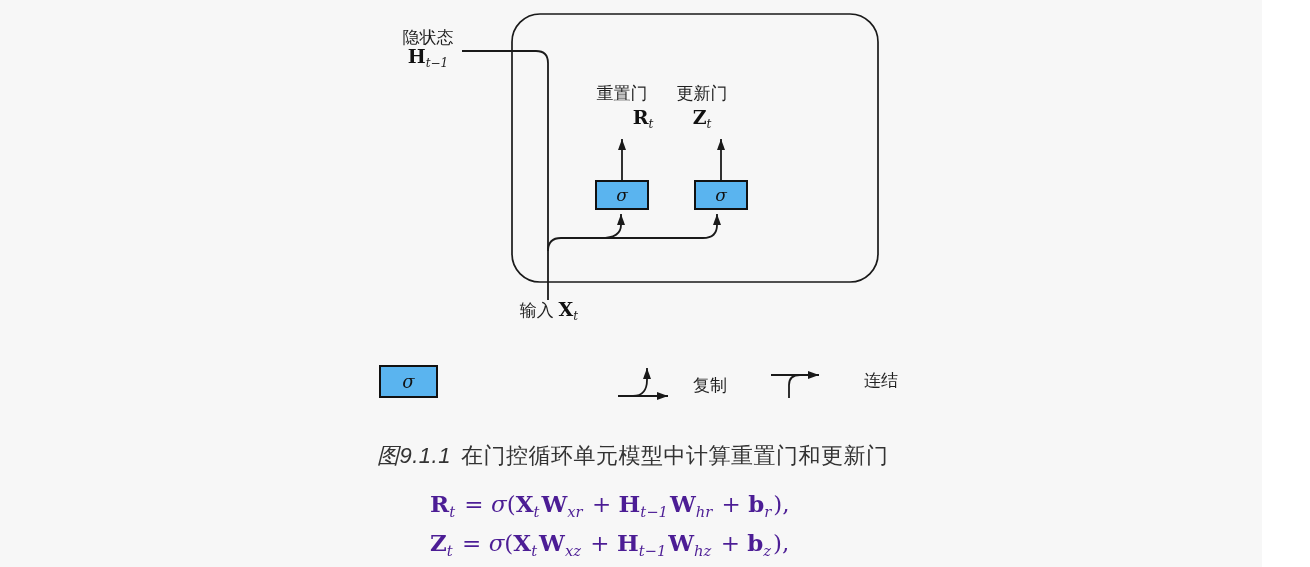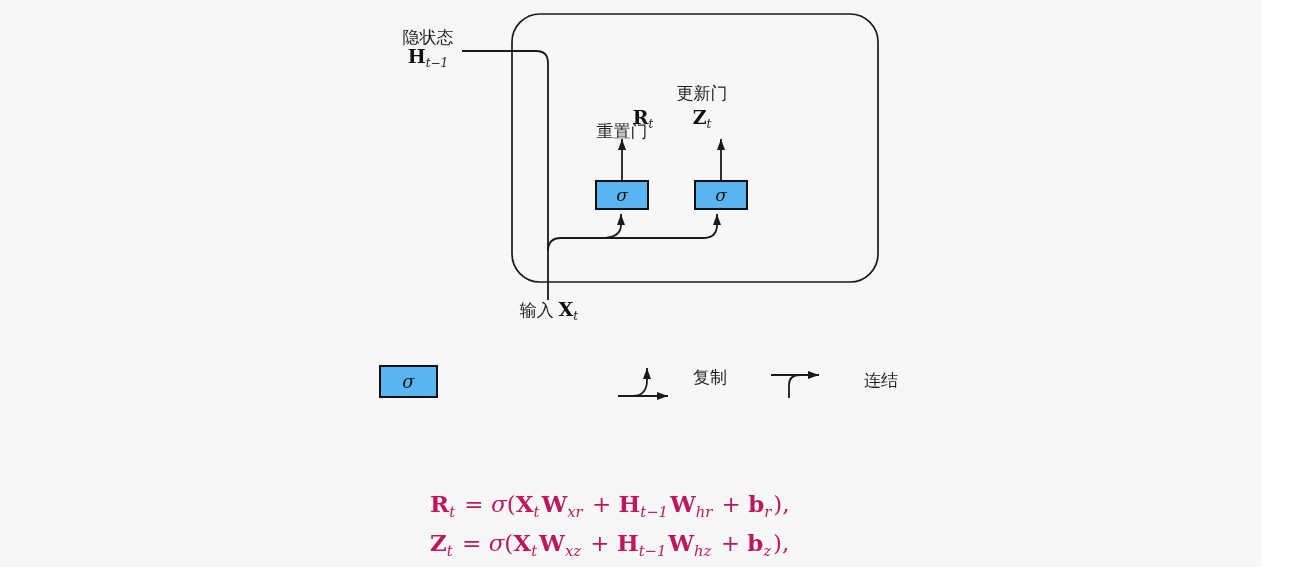--- a/index.html
+++ b/index.html
@@ -49,21 +49,21 @@
     color: #333;
     font-weight: 500;
     letter-spacing: 0.5px;
   }
   .caption .fig-no { font-style: italic; margin-right: 10px; }
 
   .formula {
     font-family: "DejaVu Serif", serif;
     font-size: 23px;
     line-height: 31px;
-    color: #be185d;
+    color: #4c1d95;
   }
   .tok-b { font-weight: bold; }
   .tok-i { font-style: italic; }
   .tok-n { font-weight: normal; }
   .tsub {
     font-size: 0.64em;
     font-style: italic;
     vertical-align: -0.35em;
     margin-right: 2px;
   }
@@ -104,40 +104,43 @@
     </g>
   </svg>
 
   <div class="abs cx cn-label" style="left:428px; top:28px;">
     <div>隐状态</div>
     <div>
       <span class="mvar">H</span><span class="msub">t−1</span>
     </div>
   </div>
 
-  <div class="abs cx cn-label" style="left:622px; top:84px;margin-top:38px;">重置门</div>
+  <div class="abs cx cn-label" style="left:622px; top:84px;">重置门</div>
   <div class="abs cx" style="left:643px; top:106px;">
     <span class="mvar">R</span><span class="msub">t</span>
   </div>
 
   <div class="abs cx cn-label" style="left:702px; top:84px;">更新门</div>
   <div class="abs cx" style="left:702px; top:106px;">
     <span class="mvar">Z</span><span class="msub">t</span>
   </div>
 
   <div class="sigma-box" style="left: 595px; top: 180px; width: 54px; height: 30px; background-color: rgb(90, 180, 239);">σ</div>
   <div class="sigma-box" style="left: 694px; top: 180px; width: 54px; height: 30px; background-color: rgb(90, 180, 239);">σ</div>
 
   <div class="abs cx cn-label" style="left:549px; top:300px;">
     <span>输入</span>&nbsp;<span class="mvar">X</span><span class="msub">t</span>
   </div>
 
   <div class="sigma-box legend-sigma" style="left: 379px; top: 365px; width: 59px; height: 33px; background-color: rgb(90, 180, 239);">σ</div>
-  <div class="abs cx cn-label" style="left:710px; top:368px;font-family:Liberation Serif, serif;">复制</div>
+  <div class="abs cx cn-label" style="left:710px; top:376px;font-family:Liberation Serif, serif;">复制</div>
   <div class="abs cx cn-label" style="left:881px; top:371px;text-align:right;">连结</div>
 
+  <div class="abs caption" style="left:377px; top:441px;">
+    <span class="fig-no">图9.1.1</span><span>在门控循环单元模型中计算重置门和更新门</span>
+  </div>
 
   <div class="abs formula" style="left:430px; top:488px;">
     <div><span class="tok-b">R</span><span class="tsub">t</span><span class="tok-n"> = </span><span class="tok-i">σ</span><span class="tok-n">(</span><span class="tok-b">X</span><span class="tsub">t</span><span class="tok-b">W</span><span class="tsub">xr</span><span class="tok-n"> + </span><span class="tok-b">H</span><span class="tsub">t−1</span><span class="tok-b">W</span><span class="tsub">hr</span><span class="tok-n"> + </span><span class="tok-b">b</span><span class="tsub">r</span><span class="tok-n">),</span></div>
     <div><span class="tok-b">Z</span><span class="tsub">t</span><span class="tok-n"> = </span><span class="tok-i">σ</span><span class="tok-n">(</span><span class="tok-b">X</span><span class="tsub">t</span><span class="tok-b">W</span><span class="tsub">xz</span><span class="tok-n"> + </span><span class="tok-b">H</span><span class="tsub">t−1</span><span class="tok-b">W</span><span class="tsub">hz</span><span class="tok-n"> + </span><span class="tok-b">b</span><span class="tsub">z</span><span class="tok-n">),</span></div>
   </div>
 
 </div>
 
 </body></html>

